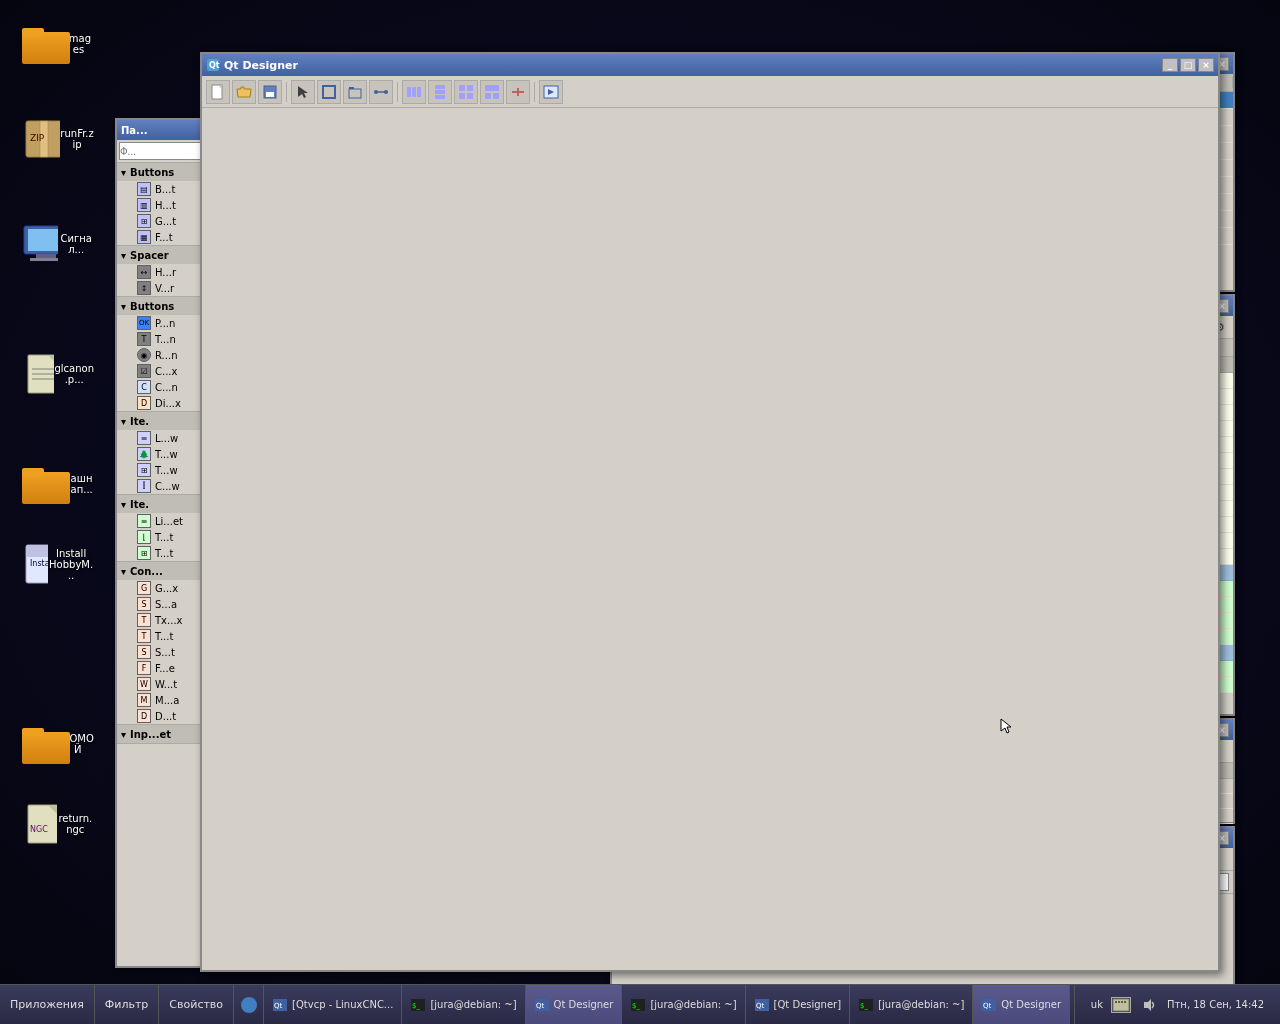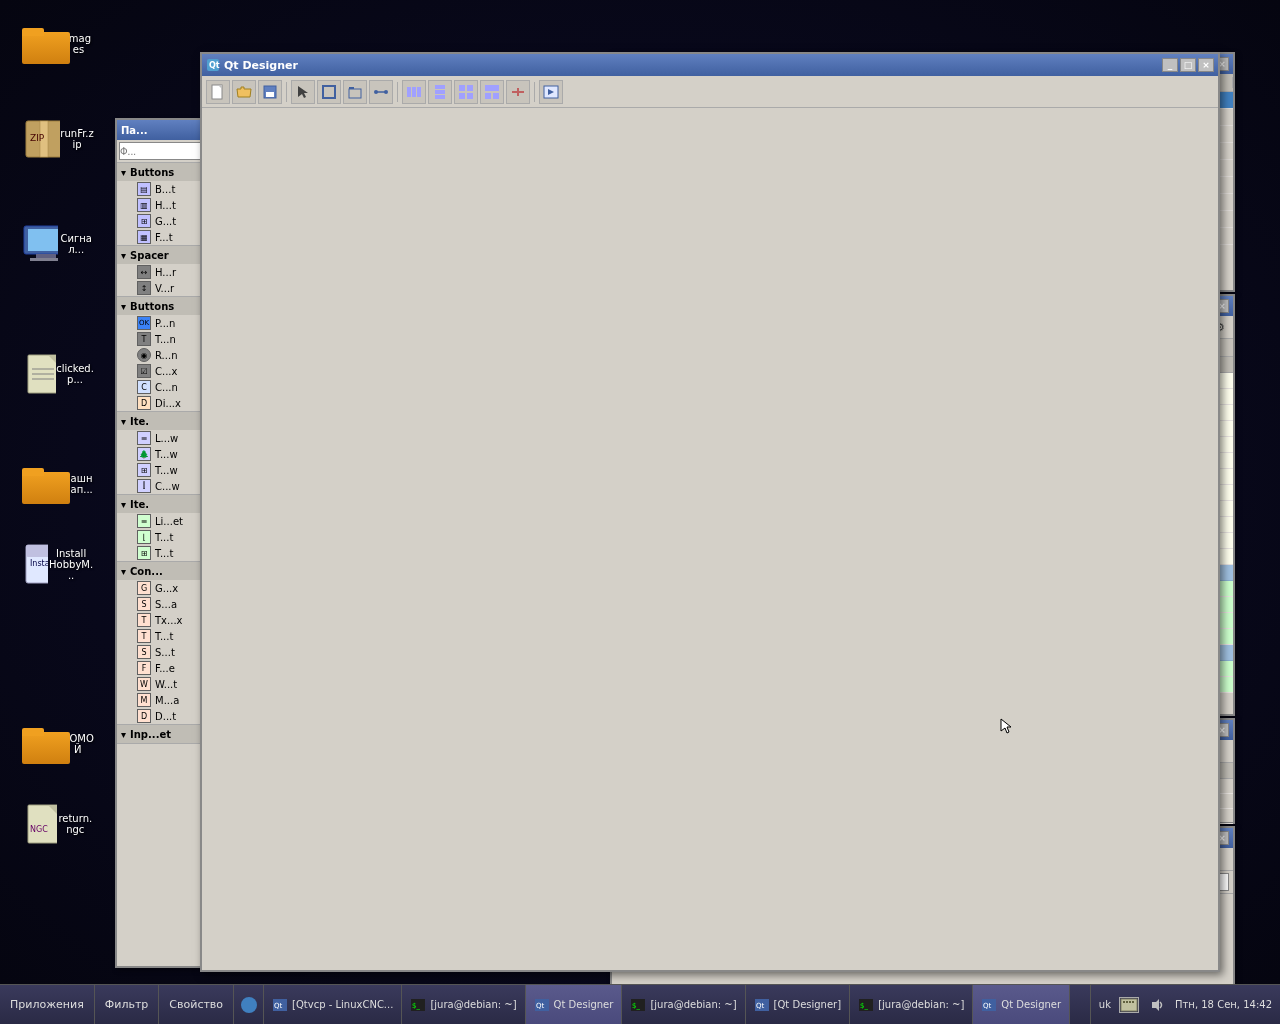--- a/index.html
+++ b/index.html
@@ -82,21 +82,21 @@
 
     .taskbar-item-icon {
       width: 16px;
       height: 16px;
       flex-shrink: 0;
     }
 
     .taskbar-right {
       display: flex;
       align-items: center;
-      padding: 0 8px;
+      padding: 0 16px;
       gap: 8px;
       color: #ddd;
       font-size: 10px;
       height: 100%;
       border-left: 1px solid #555;
     }
 
     
     .desktop-icon {
       position: absolute;
@@ -422,21 +422,21 @@
   </div>
 
   <div class="desktop-icon" style="left:18px; top:350px;">
     <svg width="48" height="40">
       <rect x="6" y="1" width="30" height="38" rx="1" fill="#e0e0c0" stroke="#a0a080" stroke-width="1"></rect>
       <polygon points="26,1 36,11 36,1" fill="#c0c0a0"></polygon>
       <line x1="10" y1="15" x2="32" y2="15" stroke="#808080" stroke-width="1"></line>
       <line x1="10" y1="20" x2="32" y2="20" stroke="#808080" stroke-width="1"></line>
       <line x1="10" y1="25" x2="32" y2="25" stroke="#808080" stroke-width="1"></line>
     </svg>
-    <span class="desktop-icon-label">clicked.p...</span>
+    <span class="desktop-icon-label">glcanon.p...</span>
   </div>
 
   <div class="desktop-icon" style="left:18px; top:460px;">
     <div class="folder-icon"></div>
     <span class="desktop-icon-label">Домашняя пап...</span>
   </div>
 
   <div class="desktop-icon" style="left:18px; top:540px;">
     <svg width="48" height="40">
       <rect x="4" y="1" width="36" height="38" rx="2" fill="#e0e8ff" stroke="#a0a0c0" stroke-width="1"></rect>

